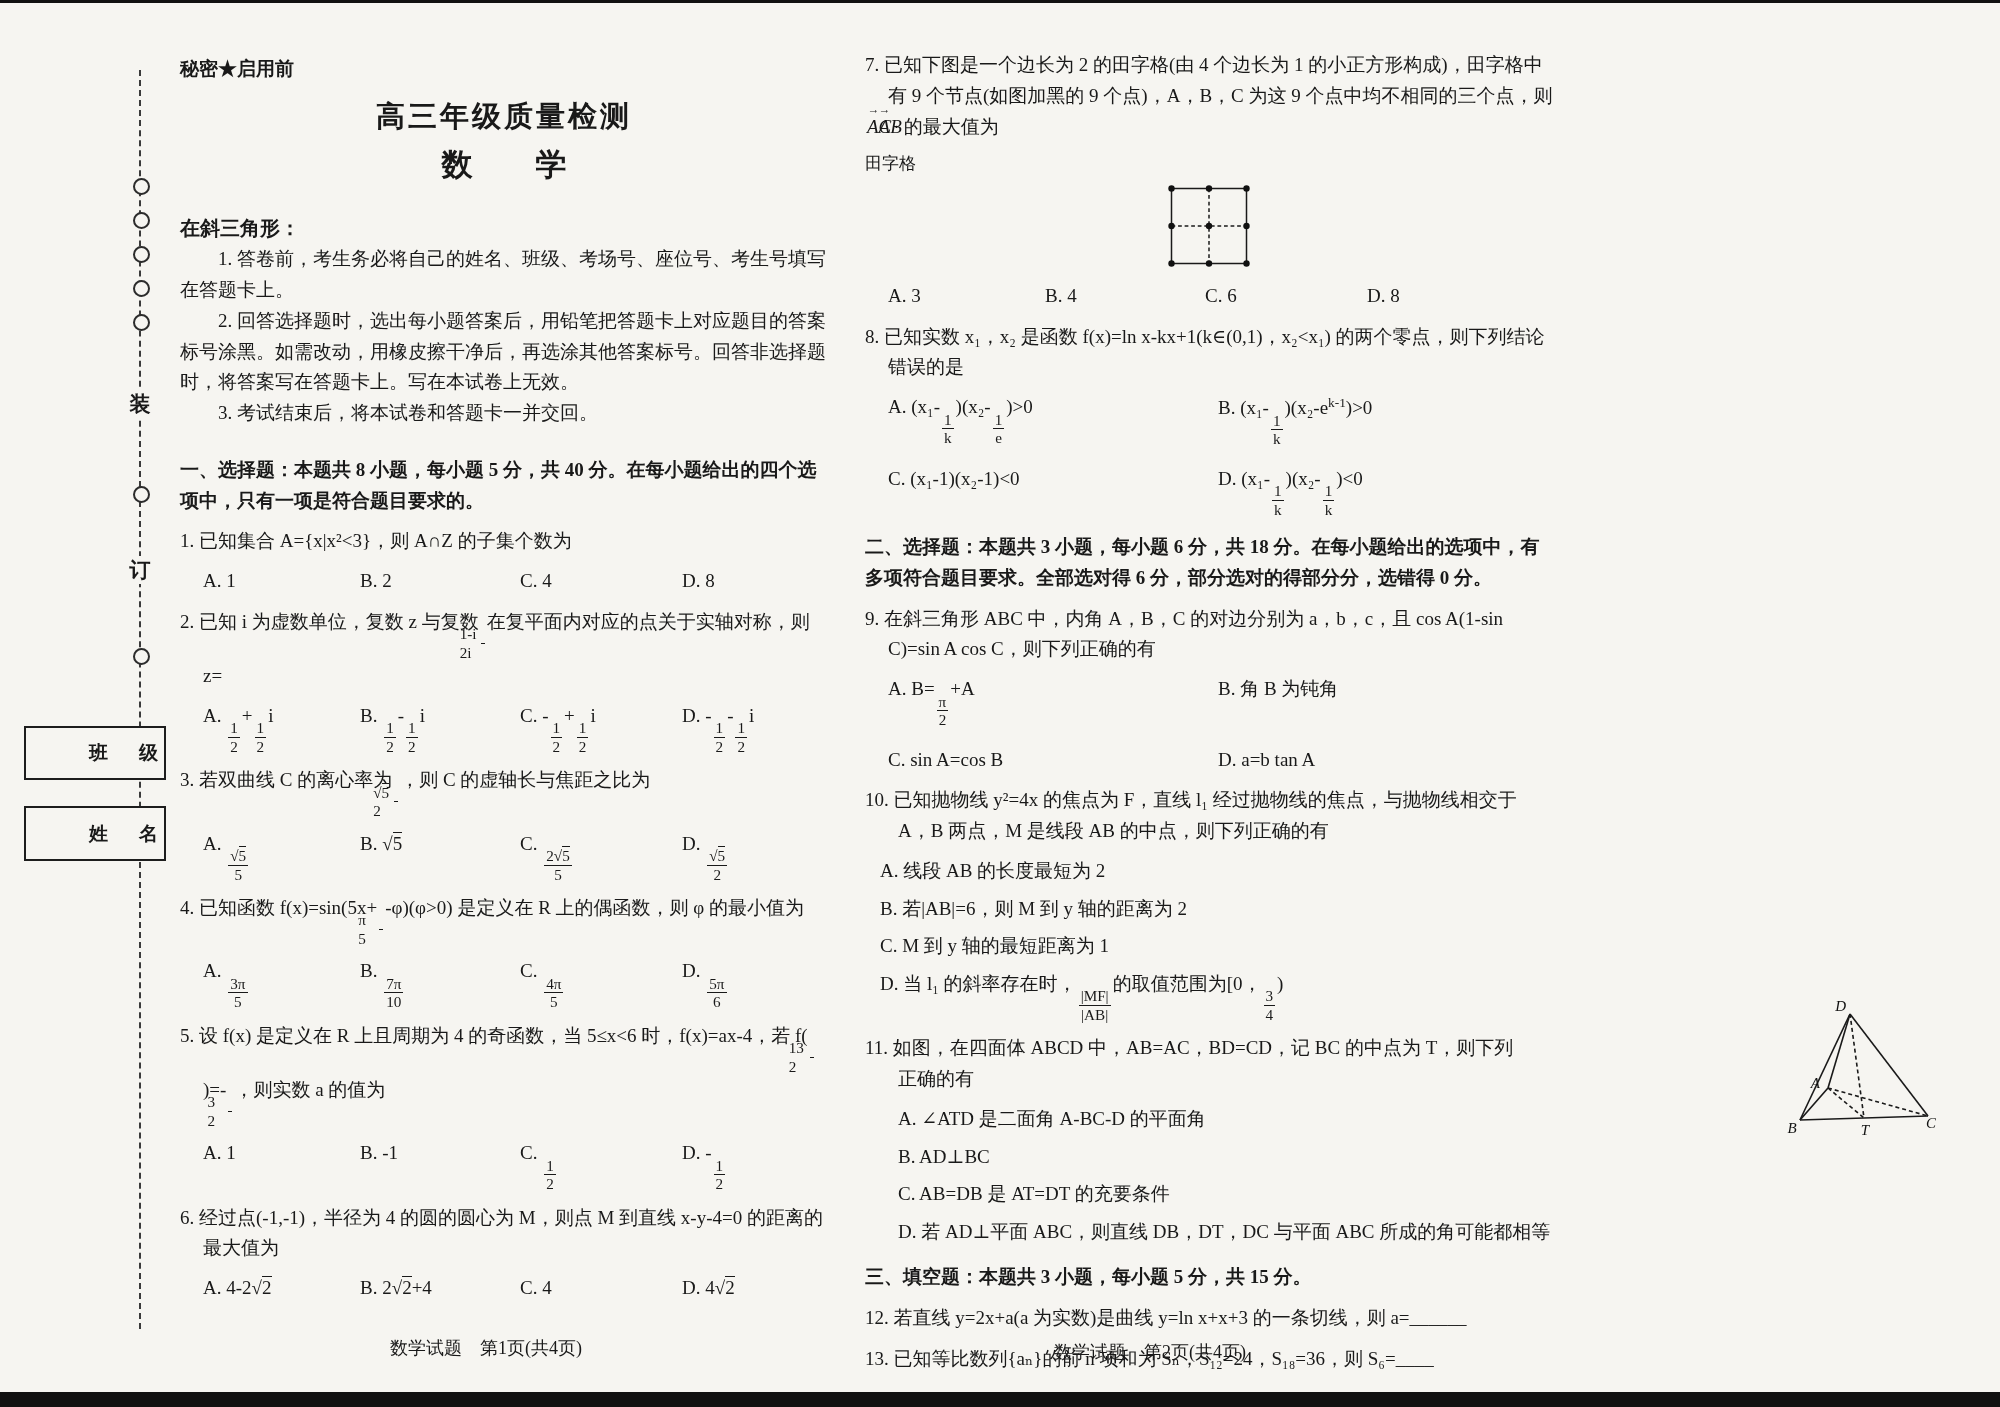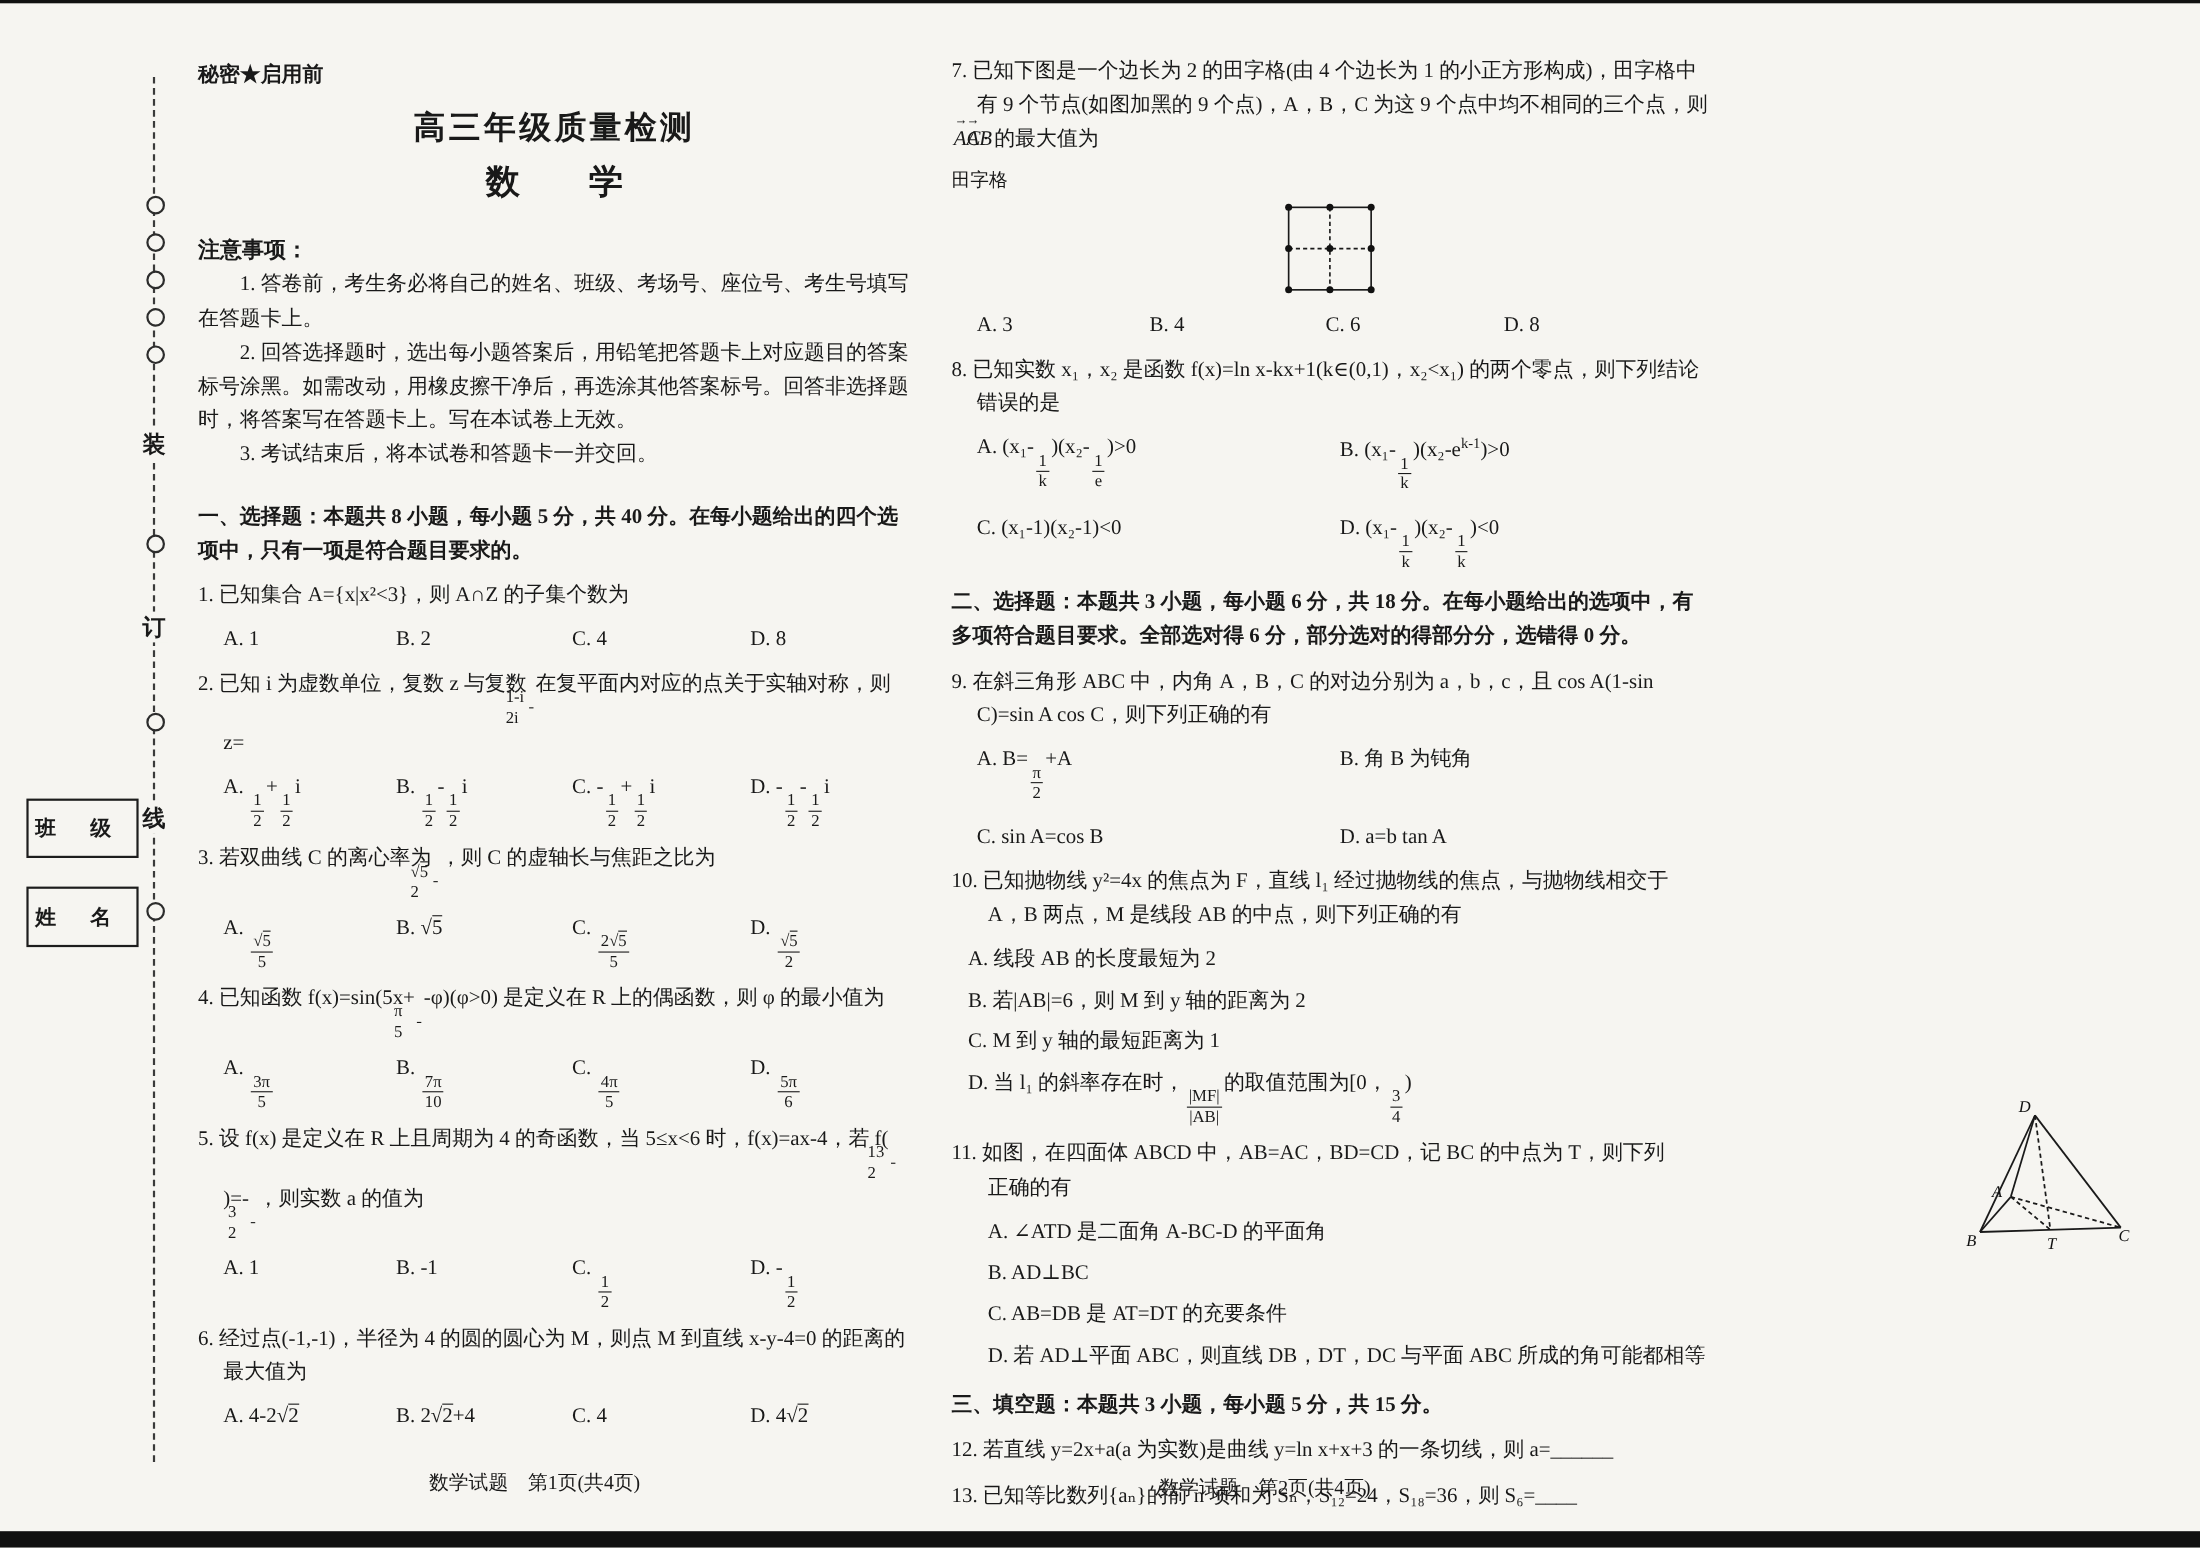--- a/index.html
+++ b/index.html
@@ -7,21 +7,21 @@
        font-family:"Liberation Serif","DejaVu Serif",serif;color:#191919;}
   .sheet{position:absolute;inset:0;background:#f6f5f1;overflow:hidden;}
   .bar{position:absolute;left:0;right:0;background:#111;}
   .bar.top{top:0;height:3px;}
   .bar.bot{bottom:0;height:15px;}
 
   
   .bind-line{position:absolute;left:139px;top:70px;bottom:78px;border-left:2px dashed #3a3a3a;}
   .hole{position:absolute;left:133px;width:13px;height:13px;border:2px solid #2c2c2c;border-radius:50%;background:#f6f5f1;}
   .bind-char{position:absolute;left:127px;width:26px;text-align:center;font-size:21px;font-weight:bold;background:#f6f5f1;}
-  .side-box{position:absolute;left:24px;width:98px;border:2px solid #1d1d1d;display:flex;align-items:center;justify-content:flex-start;background:#f6f5f1;}
+  .side-box{position:absolute;left:24px;width:98px;border:2px solid #1d1d1d;display:flex;align-items:center;justify-content:flex-end;background:#f6f5f1;padding-left:40px;}
   .side-box .lbl{font-size:19px;font-weight:bold;letter-spacing:6px;text-indent:6px;}
   .class-box{top:726px;height:50px;}
   .name-box{top:806px;height:51px;}
 
   .page{position:absolute;font-size:19px;line-height:1.62;}
   .page1{left:180px;top:54px;width:648px;}
   .page2{left:865px;top:50px;width:688px;}
 
   .secret{font-weight:bold;font-size:19px;}
   .title{text-align:center;font-size:29px;font-weight:bold;margin-top:8px;letter-spacing:3px;}
@@ -88,21 +88,21 @@
   </div>
   <div class="side-box name-box">
     <span class="lbl">姓　名</span>
   </div>
 
   <div class="page page1">
     <div class="secret">秘密★启用前</div>
     <div class="title">高三年级质量检测</div>
     <div class="subject">数　学</div>
 
-    <div class="notice-title">注意事项：</div>
+    <div class="notice-title">在斜三角形：</div>
     <div class="notice">1. 答卷前，考生务必将自己的姓名、班级、考场号、座位号、考生号填写在答题卡上。</div>
     <div class="notice">2. 回答选择题时，选出每小题答案后，用铅笔把答题卡上对应题目的答案标号涂黑。如需改动，用橡皮擦干净后，再选涂其他答案标号。回答非选择题时，将答案写在答题卡上。写在本试卷上无效。</div>
     <div class="notice">3. 考试结束后，将本试卷和答题卡一并交回。</div>
 
     <div class="sec" style="margin-top:26px">一、选择题：本题共 8 小题，每小题 5 分，共 40 分。在每小题给出的四个选项中，只有一项是符合题目要求的。</div>
 
     <div class="q">
       <div class="q-text">1. 已知集合 A={x|x²&lt;3}，则 A∩Z 的子集个数为</div>
       <div class="opts c4">
         <span class="opt">A. 1</span>

